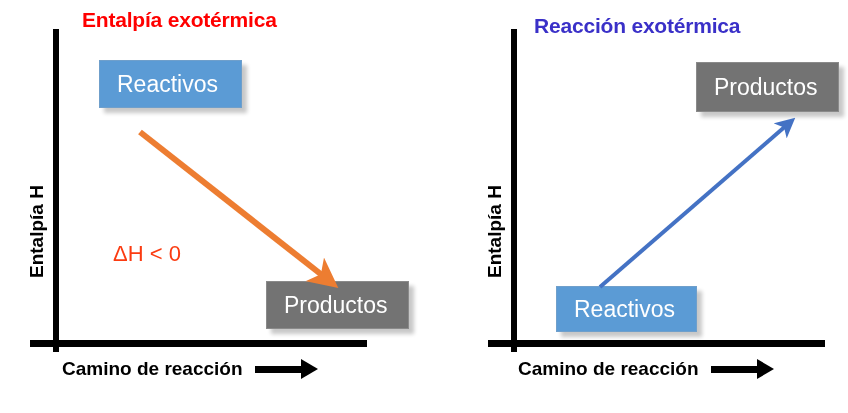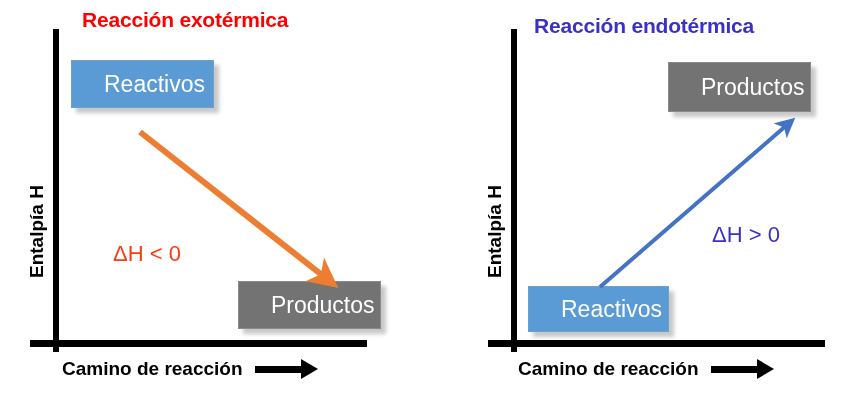--- a/index.html
+++ b/index.html
@@ -107,22 +107,23 @@
   }
 
   
   .state-box {
     position: absolute;
     display: flex;
     align-items: center;
     box-sizing: border-box;
     color: #ffffff;
     font-size: 23px;
-    padding-left: 32px;
+    padding-left: 17px;
     box-shadow: 5px 5px 4px rgba(0,0,0,0.22);
+    margin-left: 28px;
   }
   .box-reactivos {
     background: #5B9BD5;
     border: 1px solid #6F9FCB;
   }
   .box-productos {
     background: #737373;
     border: 1px solid #8A8A8A;
   }
   .panel-left .box-reactivos  { left: 71px;  top: 60px;  width: 143px; height: 48px; }
@@ -150,21 +151,21 @@
     pointer-events: none;
   }
 </style>
 </head>
 <body>
 
 <div class="canvas">
 
   <div class="panel panel-left">
 
-    <div class="chart-title title-exo">Reacción exotérmica</div>
+    <div class="chart-title title-exo">Entalpía exotérmica</div>
 
     <div class="axis-y"></div>
     <div class="axis-x"></div>
 
     <div class="axis-label-y">Entalpía H</div>
 
     <div class="axis-label-x">
       <span>Camino de reacción</span>
       <span class="x-arrow"></span>
     </div>
@@ -180,21 +181,21 @@
         </marker>
       </defs>
       <line x1="140" y1="132" x2="327" y2="279" stroke="#ED7D31" stroke-width="6" marker-end="url(#head-exo)"></line>
     </svg>
 
     <div class="delta-label delta-exo">ΔH &lt; 0</div>
   </div>
 
   <div class="panel panel-right">
 
-    <div class="chart-title title-endo">Reacción endotérmica</div>
+    <div class="chart-title title-endo">Reacción exotérmica</div>
 
     <div class="axis-y"></div>
     <div class="axis-x"></div>
 
     <div class="axis-label-y">Entalpía H</div>
 
     <div class="axis-label-x">
       <span>Camino de reacción</span>
       <span class="x-arrow"></span>
     </div>
@@ -205,16 +206,15 @@
 
     <svg class="arrow-svg">
       <defs>
         <marker id="head-endo" markerWidth="5" markerHeight="5" refX="2.6" refY="2.5" orient="auto">
           <path d="M0,0 L5,2.5 L0,5 L1.3,2.5 Z" fill="#4472C4"></path>
         </marker>
       </defs>
       <line x1="176" y1="287" x2="364" y2="124" stroke="#4472C4" stroke-width="4" marker-end="url(#head-endo)"></line>
     </svg>
 
-    <div class="delta-label delta-endo">ΔH &gt; 0</div>
   </div>
 
 </div>
 
 </body></html>

